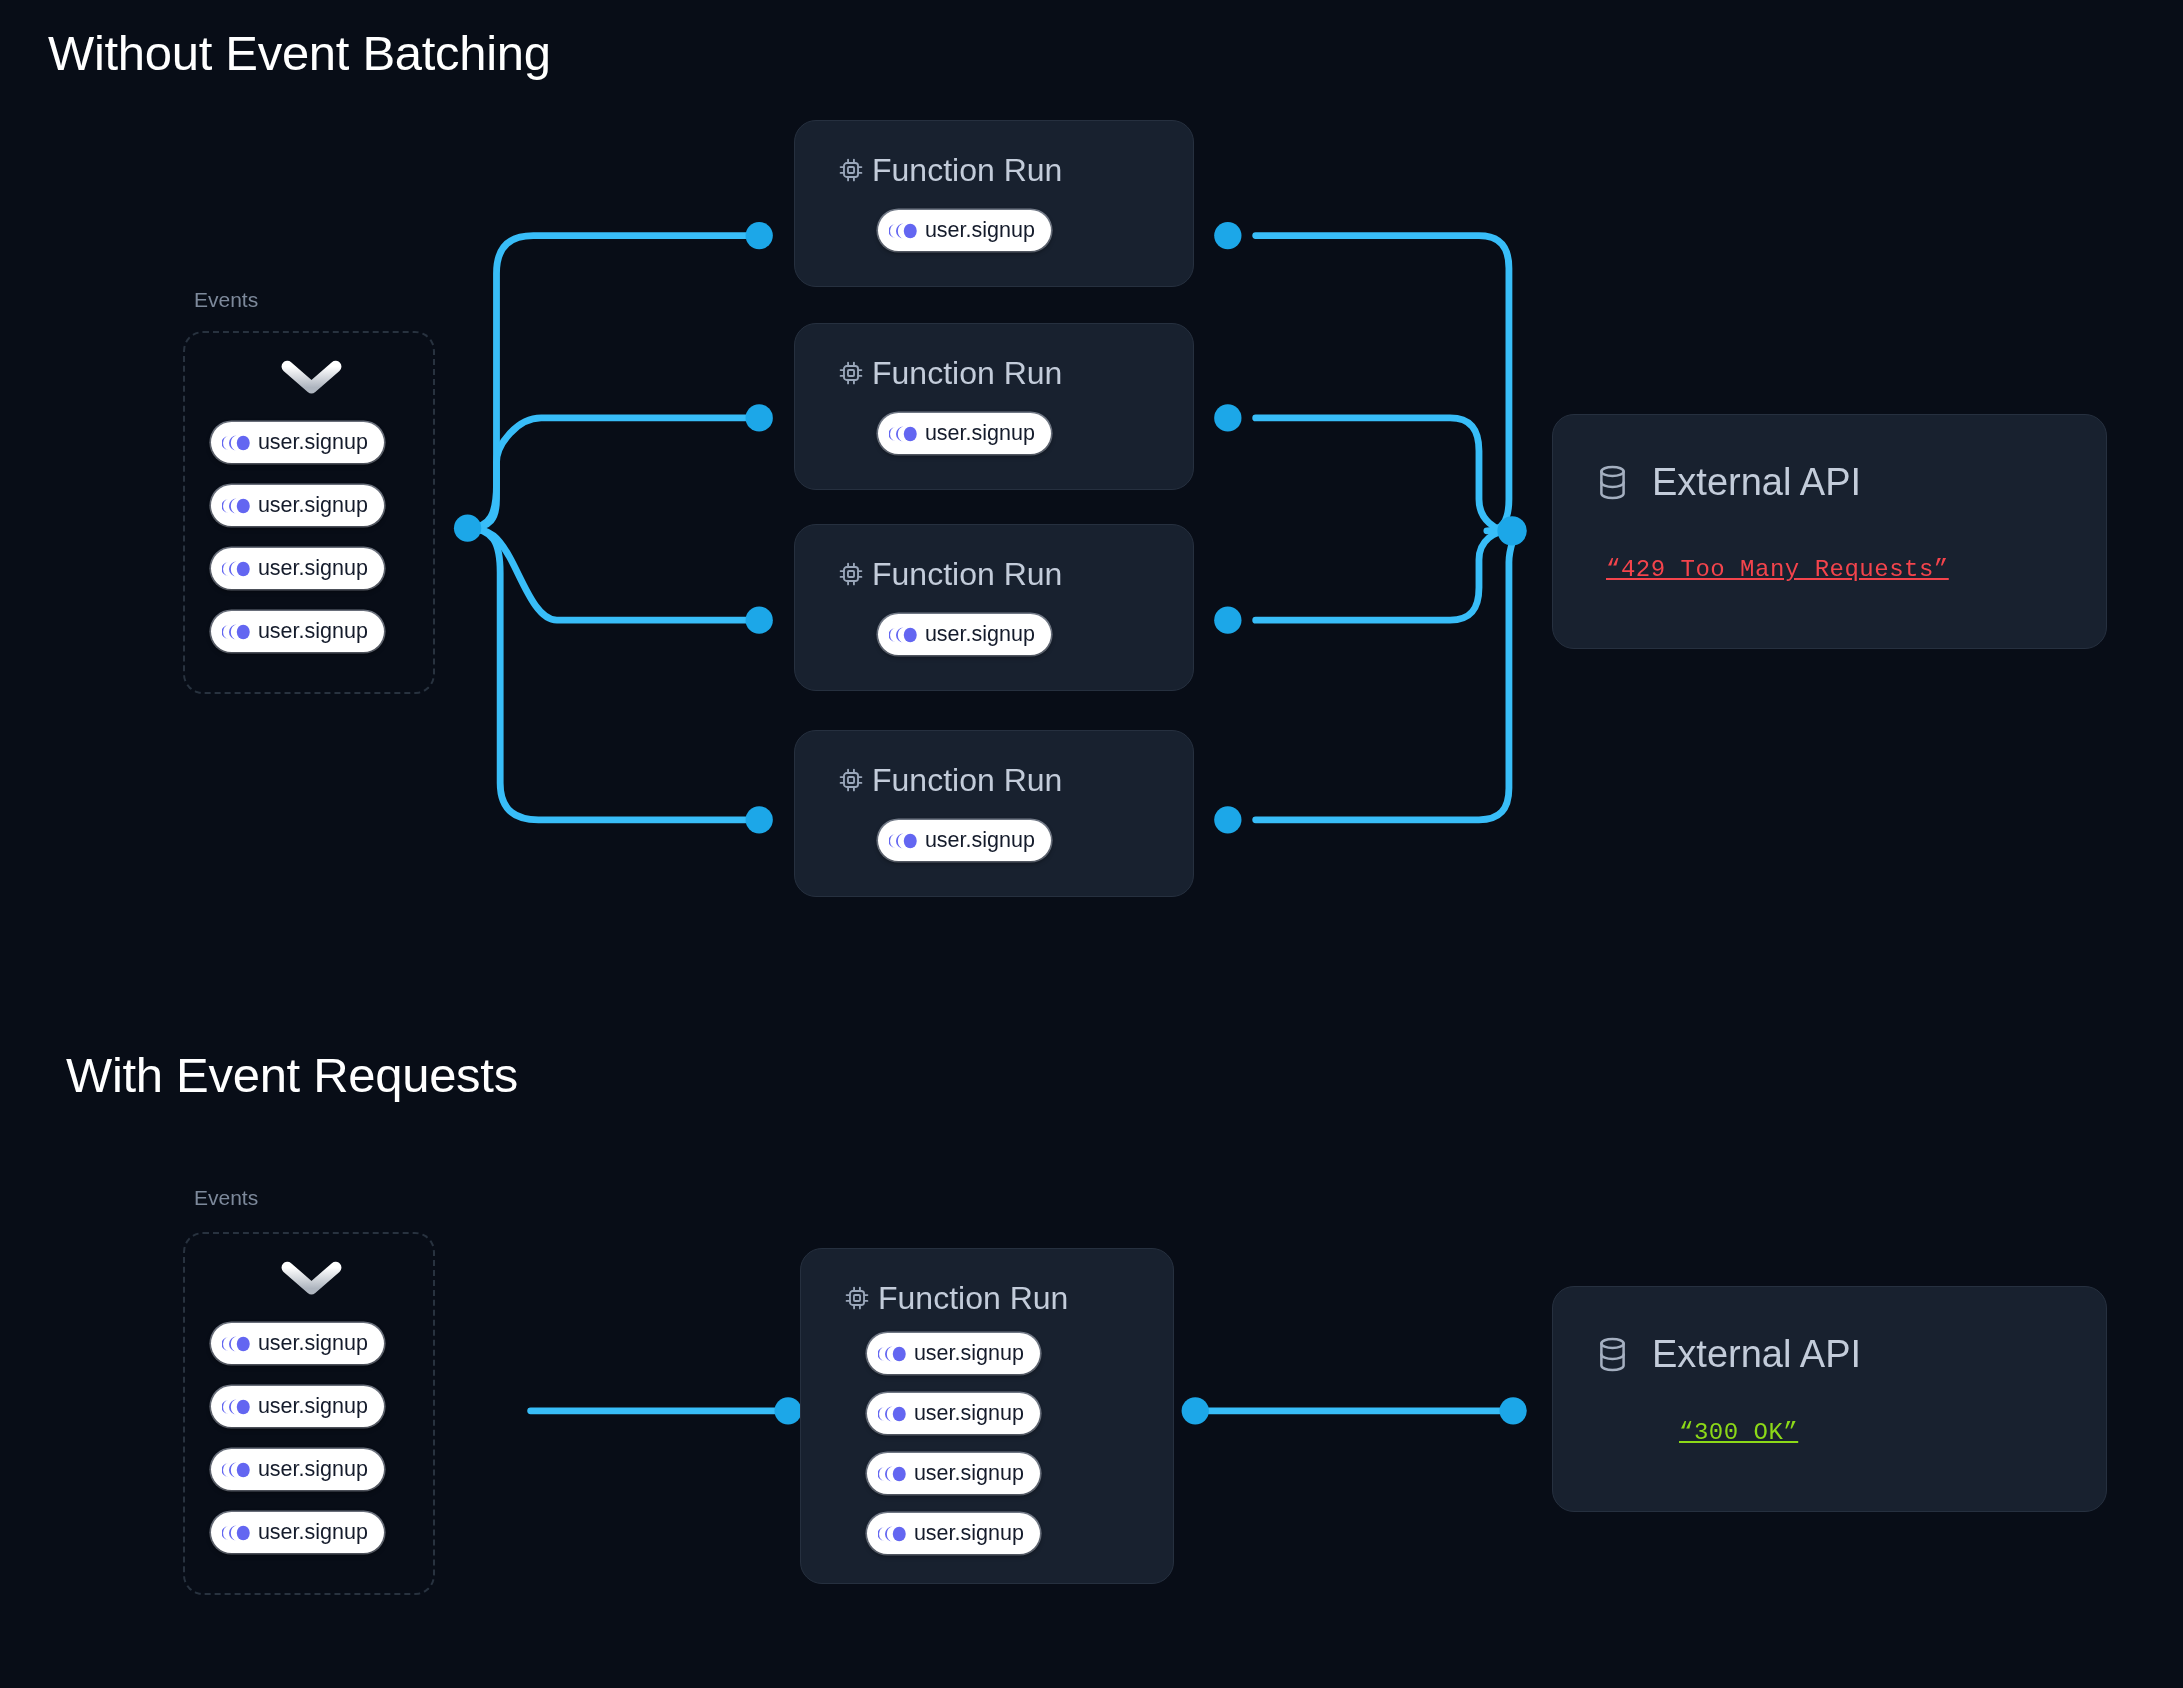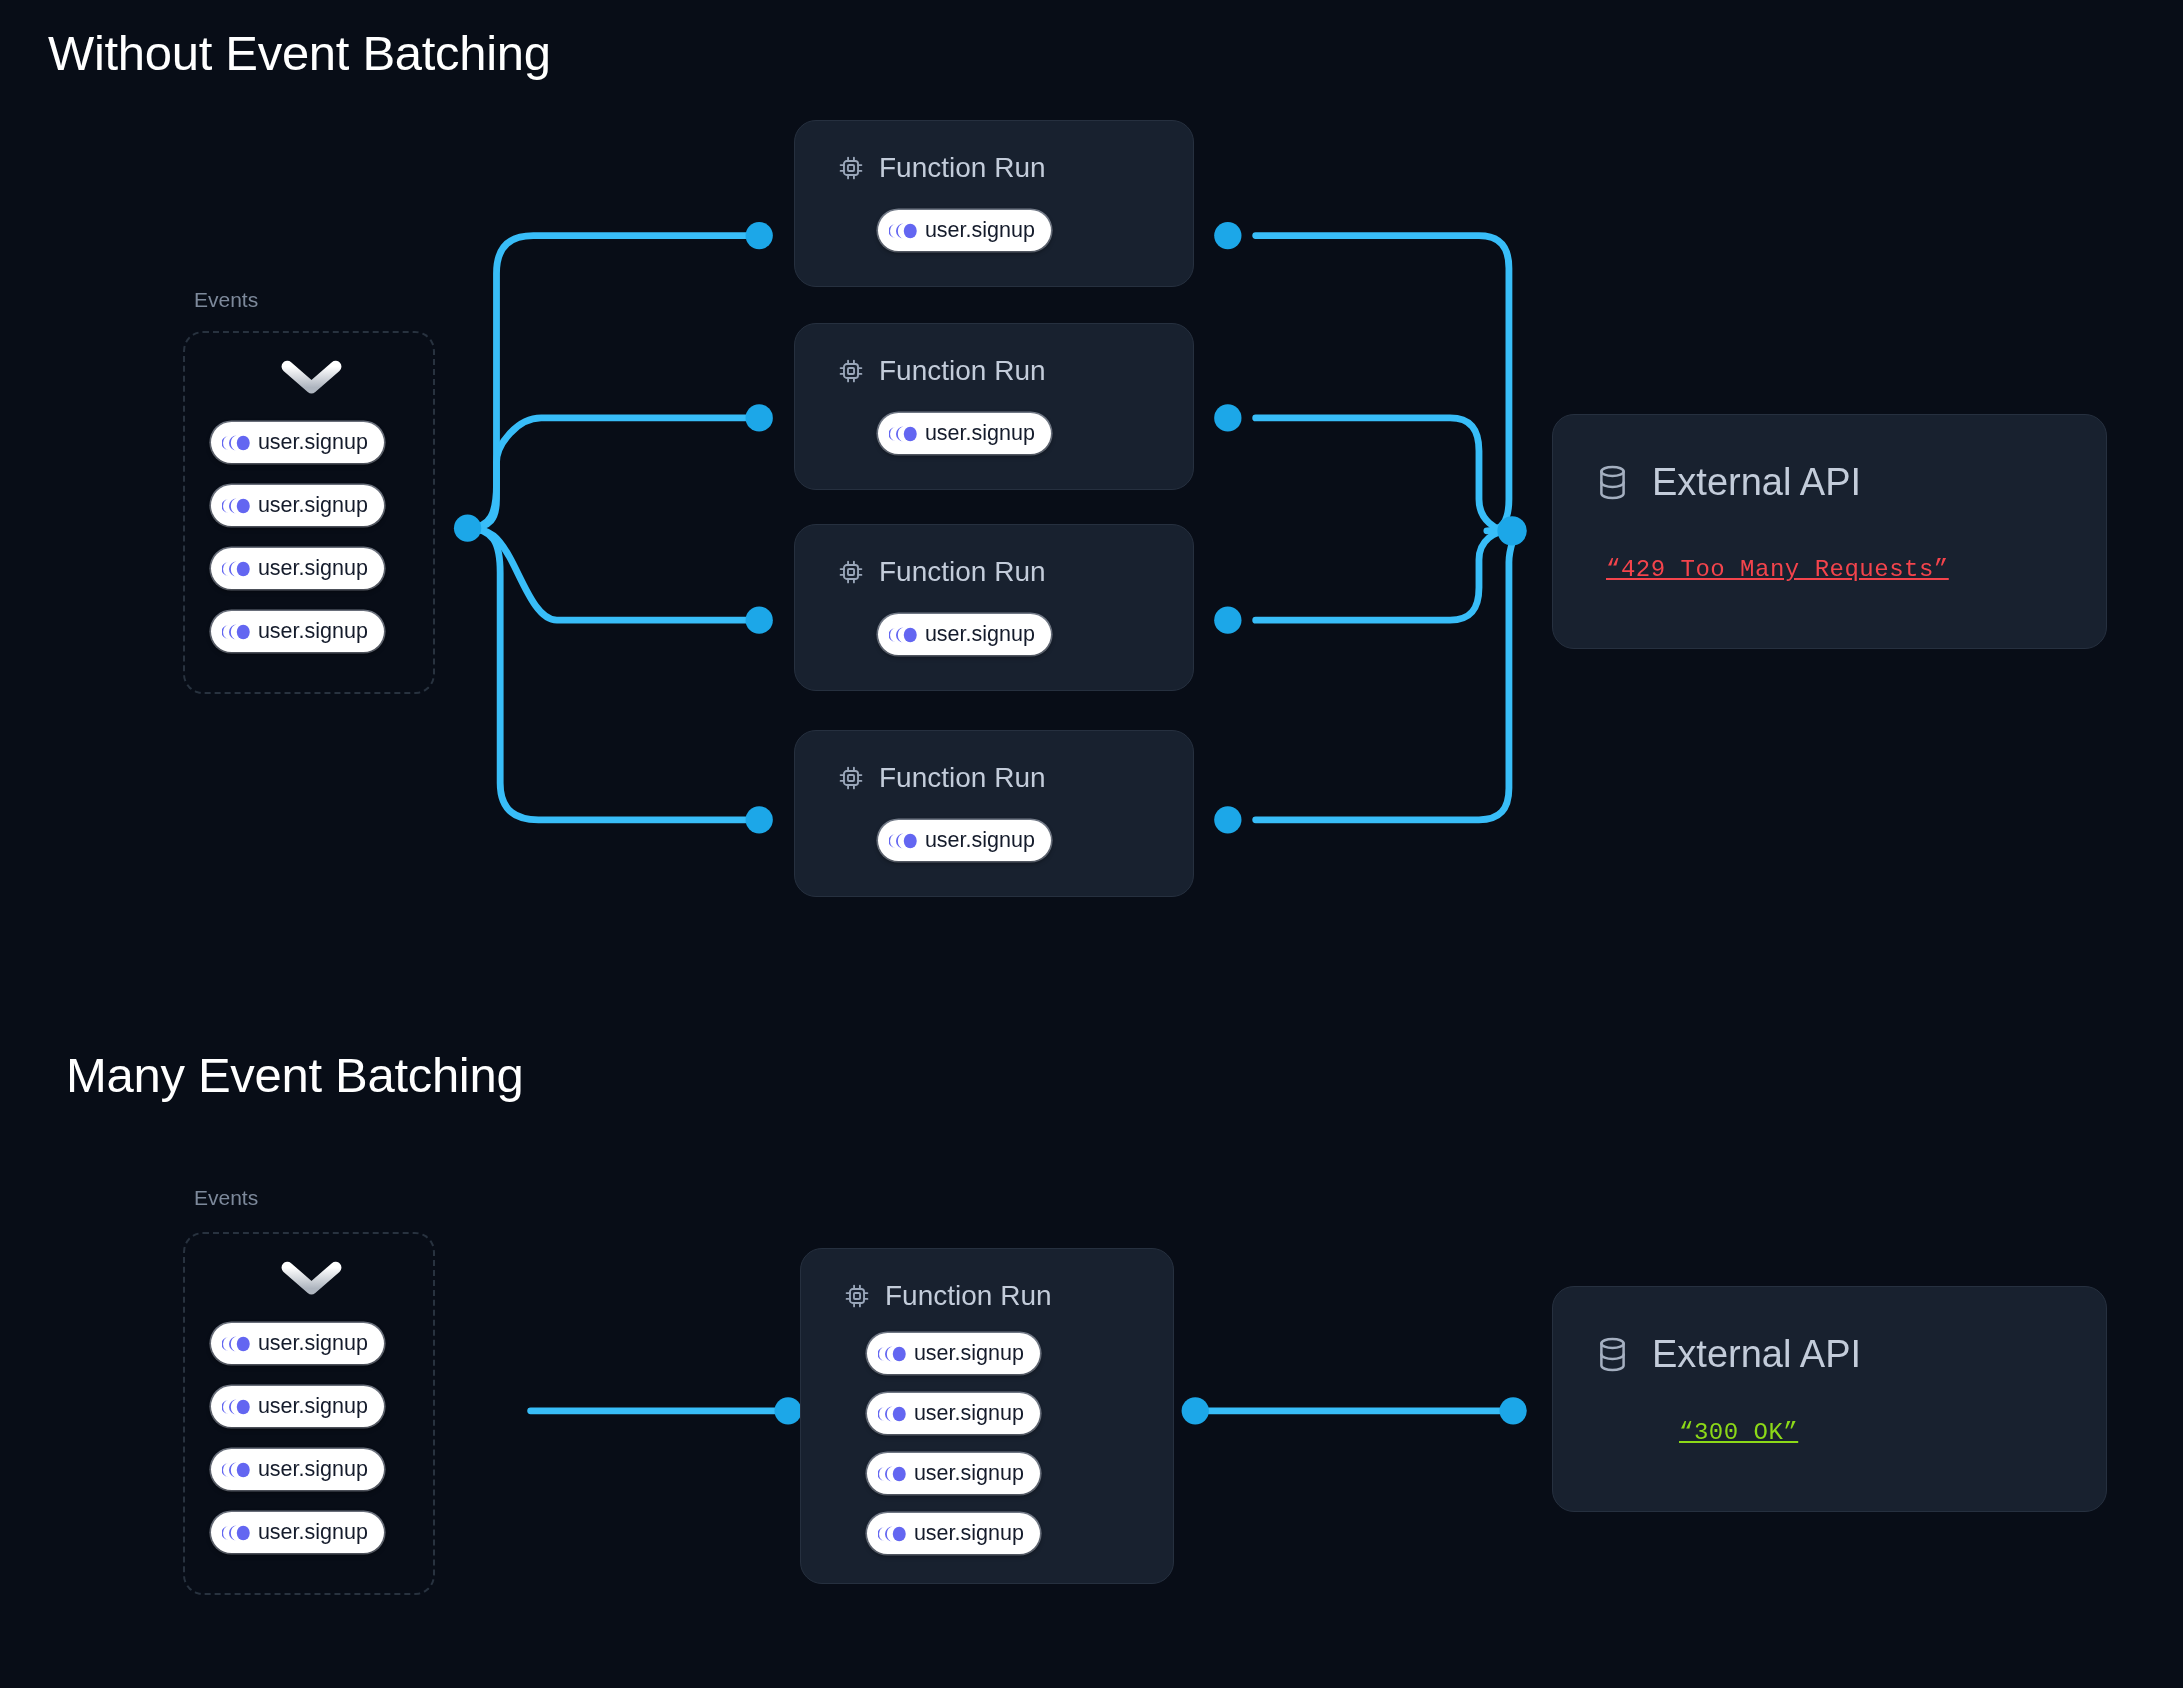--- a/index.html
+++ b/index.html
@@ -73,21 +73,21 @@
     display: flex;
     align-items: center;
     left: 43px;
   }
   .card-header .hdr-label {
     color: #C3CCDA;
     font-weight: 400;
     white-space: nowrap;
   }
   .fn-card .card-header { top: 30.5px; }
-  .fn-card .hdr-label { font-size: 28px; margin-left: 15px; }
+  .fn-card .hdr-label { font-size: 32px; margin-left: 8px; }
   .fn-card .chip-icon { width: 26px; height: 26px; }
 
   .api-card .card-header { top: 46px; }
   .api-card .hdr-label { font-size: 38px; margin-left: 23px; }
   .api-card .db-icon { width: 33px; height: 37px; }
 
   .api-status {
     position: absolute;
     font-family: "Liberation Mono", monospace;
     font-size: 24px;
@@ -272,21 +272,21 @@
           <ellipse cx="12" cy="5.6" rx="8.4" ry="3.4"></ellipse>
           <path d="M3.6 5.6v16.8c0 1.9 3.8 3.4 8.4 3.4s8.4-1.5 8.4-3.4V5.6"></path>
           <path d="M3.6 14c0 1.9 3.8 3.4 8.4 3.4s8.4-1.5 8.4-3.4"></path>
         </g>
       </svg>
       <span class="hdr-label">External API</span>
     </div>
     <div class="api-status" style="left:53px; top:141px; color:#F4444C;">“429 Too Many Requests”</div>
   </div>
 
-  <div class="section-title" id="title-with">Many Event Batching</div>
+  <div class="section-title" id="title-with">With Event Requests</div>
 
   <div class="events-label" style="left:174px; top:1186px;">Events</div>
 
   <div class="events-box" style="left:183px; top:1232px; width:252px; height:363px;">
     <svg class="chevron" style="left:95px; top:25px;" viewBox="0 0 120 70">
       <defs>
         <linearGradient id="chevGradB" x1="0" y1="0" x2="0" y2="1">
           <stop offset="0%" stop-color="#FFFFFF"></stop>
           <stop offset="100%" stop-color="#AEB5BF"></stop>
         </linearGradient>

